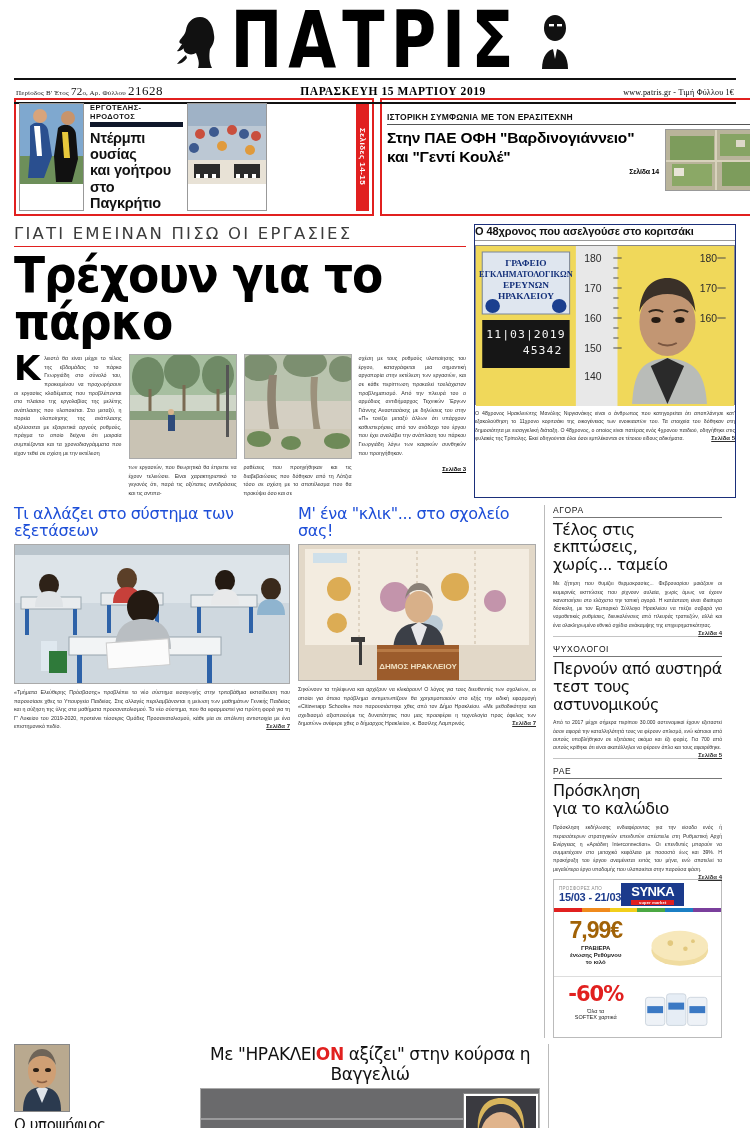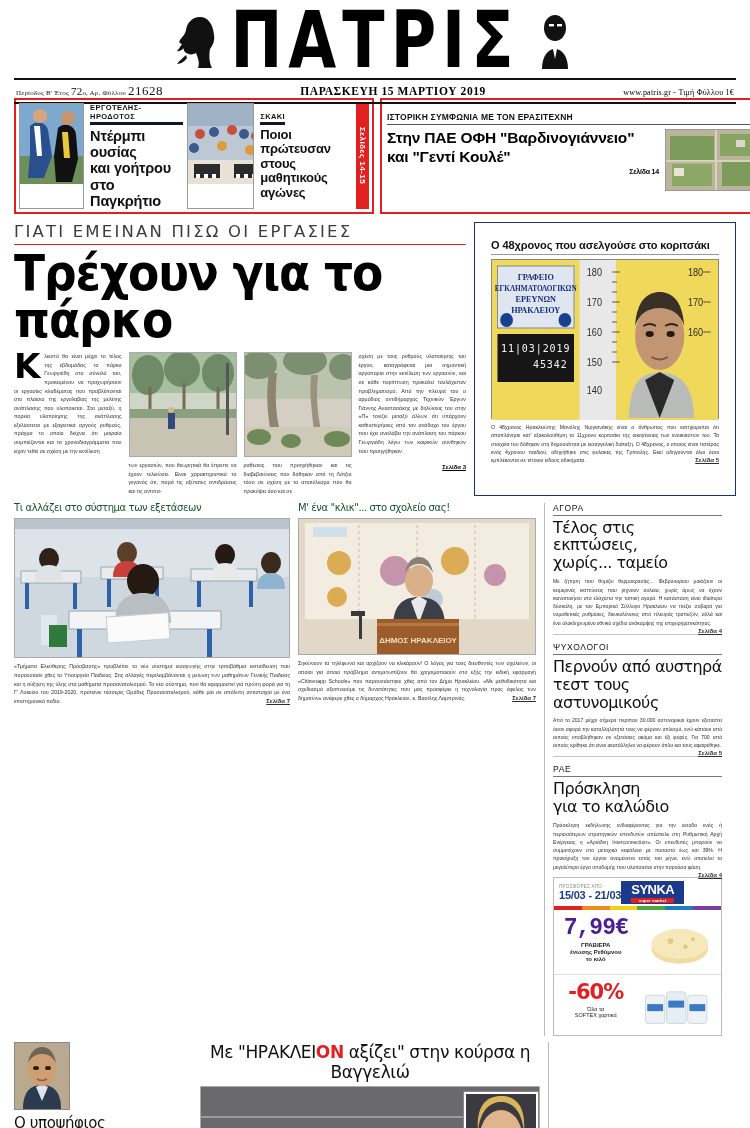--- a/index.html
+++ b/index.html
@@ -54,21 +54,21 @@
     padding: 3px;
   }
   .teaser-left { width: 360px; gap: 0; }
   .teaser-right { width: 396px; padding: 12px 5px; }
   .tz { display: flex; align-items: stretch; }
   .tphoto { width: 74px; border: 1px solid #999; overflow: hidden; position: relative; }
   .tphoto.p2 { width: 80px; }
   .ttext { padding-left: 6px; padding-right: 4px; display: flex; flex-direction: column; justify-content: center; }
   .tkicker {
     font-size: 7.5px; font-weight: 700; letter-spacing: .4px; color: #111;
-    border-bottom: 3px solid #0f172a; padding-bottom: 1px; margin-bottom: 3px;
+    border-bottom: 5px solid #0f172a; padding-bottom: 1px; margin-bottom: 3px;
     display: inline-block; align-self: flex-start;
   }
   .ttitle {
     font-size: 14.5px; font-weight: 700; line-height: 1.12;
     color: #111; letter-spacing: -0.2px;
   }
   .ttitle.smaller { font-size: 13px; }
   .pages-tab {
     writing-mode: vertical-rl; text-orientation: mixed;
     background: #e1201f; color: #fff; font-size: 8px; font-weight: 700;
@@ -103,35 +103,35 @@
   .lcol { width: 108px; }
   .lcol p, .lphoto-cap { font-size: 5.3px; line-height: 1.62; text-align: justify; color: #2e2e2e; }
   .dropcap {
     float: left; font-size: 34px; line-height: .78; font-weight: 700;
     padding: 1px 4px 0 0; font-family: "DejaVu Sans", sans-serif; color:#000;
   }
   .lphoto { border: 1px solid #aaa; }
   .page-ref { font-weight: 700; font-size: 6px; text-decoration: underline; white-space: nowrap; }
 
   
-  .lead-side { width: 272px; border: 1.5px solid #1b2f7a; padding: 16px; }
+  .lead-side { width: 272px; border: 1.5px solid #1b2f7a; padding: 0; }
   .side-head {
     font-size: 11px; font-weight: 700; color: #111; letter-spacing: -.1px;
     padding-bottom: 3px; margin-bottom: 4px; border-bottom: 1px solid #999;
   }
   .mug { width: 100%; height: 160px; border: 1px solid #888; }
   .side-body { font-size: 5.2px; line-height: 1.6; text-align: justify; margin-top: 4px; color:#2e2e2e; }
 
   
   .mid { display: flex; margin: 7px 14px 0 14px; gap: 8px; }
   .mid-col-a { width: 276px; }
   .mid-col-b { width: 238px; }
   .mid-col-c { width: 178px; border-left: 1px solid #bbb; padding-left: 8px; }
   .art-head {
-    font-size: 10px; font-weight: 400; line-height: 1.08; color: #14532d;
+    font-size: 16px; font-weight: 400; line-height: 1.08; color: #1d4ed8;
     font-family: "DejaVu Sans", sans-serif; letter-spacing: -.4px;
   }
   .art-photo { border: 1px solid #aaa; margin-top: 5px; }
   .art-body { font-size: 5.3px; line-height: 1.62; text-align: justify; margin-top: 4px; color:#2e2e2e; }
   .sec-kicker {
     font-size: 8.5px; letter-spacing: .6px; color: #111;
     border-bottom: 1px solid #777; padding-bottom: 2px; margin-bottom: 3px; display:block;
   }
   .side-art-head { font-size: 16px; line-height: 1.12; font-family: "DejaVu Sans", sans-serif; letter-spacing: -.5px; color:#111; }
   .side-art-body { font-size: 5.1px; line-height: 1.62; text-align: justify; margin-top: 5px; color:#2e2e2e; }
@@ -156,21 +156,21 @@
   .ad-synka { border:1px solid #bbb; margin-top: 6px; background:#fff; }
   .sy-top { display:flex; align-items:center; justify-content:flex-start; padding: 3px 5px 2px 5px; }
   .sy-dates-k { font-size:4.5px; color:#888; letter-spacing:.3px; }
   .sy-dates { font-size: 11px; font-weight:700; color:#1b3a8c; letter-spacing:-.2px; }
   .sy-logo { background:#1b3a8c; color:#fff; font-weight:700; font-size:13px; padding:1px 10px; letter-spacing:-.5px; position:relative; }
   .sy-logo .tag { display:block; background:#e1201f; color:#fff; font-size:4px; text-align:center; letter-spacing:.2px; margin-top:1px; }
   .sy-stripe { height: 4px; display:flex; }
   .sy-stripe i { flex:1; }
   .sy-body { display:flex; }
   .sy-cell { flex:1; padding: 5px 4px; text-align:center; position:relative; }
-  .price { color:#4c1d95; font-weight:700; font-size: 23px; letter-spacing:-1px; font-family:Liberation Mono, monospace; }
+  .price { color:#a16207; font-weight:700; font-size: 23px; letter-spacing:-1px; font-family:Liberation Sans, sans-serif; }
   .price-sub { font-size: 6px; font-weight:700; color:#222; line-height:1.2; margin-top:1px; }
   .disc { color:#e1201f; font-weight:700; font-size: 21px; letter-spacing:-1px; font-family:"DejaVu Sans", sans-serif; }
   .disc-sub { font-size:5.5px; color:#222; line-height:1.2; margin-top:2px; }
   svg { display:block; }
 </style>
 </head>
 <body>
 
 <div class="page">
 
@@ -253,28 +253,20 @@
             <g fill="#fff">
                 <rect x="8" y="70" width="4" height="4"></rect>
                 <rect x="16" y="70" width="4" height="4"></rect>
                 <rect x="24" y="70" width="4" height="4"></rect>
                 <rect x="48" y="70" width="4" height="4"></rect>
                 <rect x="56" y="70" width="4" height="4"></rect>
                 <rect x="64" y="70" width="4" height="4"></rect>
               </g>
           </svg>
         </div>
-        <div class="ttext">
-          <span class="tkicker">ΣΚΑΚΙ</span>
-          <div class="ttitle smaller">
-            <div>Ποιοι πρώτευσαν</div>
-            <div>στους μαθητικούς</div>
-            <div>αγώνες</div>
-          </div>
-        </div>
       </div>
       <div class="pages-tab">Σελίδες 14-15</div>
     </div>
 
     <div class="teaser-box teaser-right">
       <div style="flex:1">
         <div class="rkicker">ΙΣΤΟΡΙΚΗ ΣΥΜΦΩΝΙΑ ΜΕ ΤΟΝ ΕΡΑΣΙΤΕΧΝΗ</div>
         <div class="rbody">
           <div class="rtitle">
             <div>Στην ΠΑΕ ΟΦΗ "Βαρδινογιάννειο"</div>

